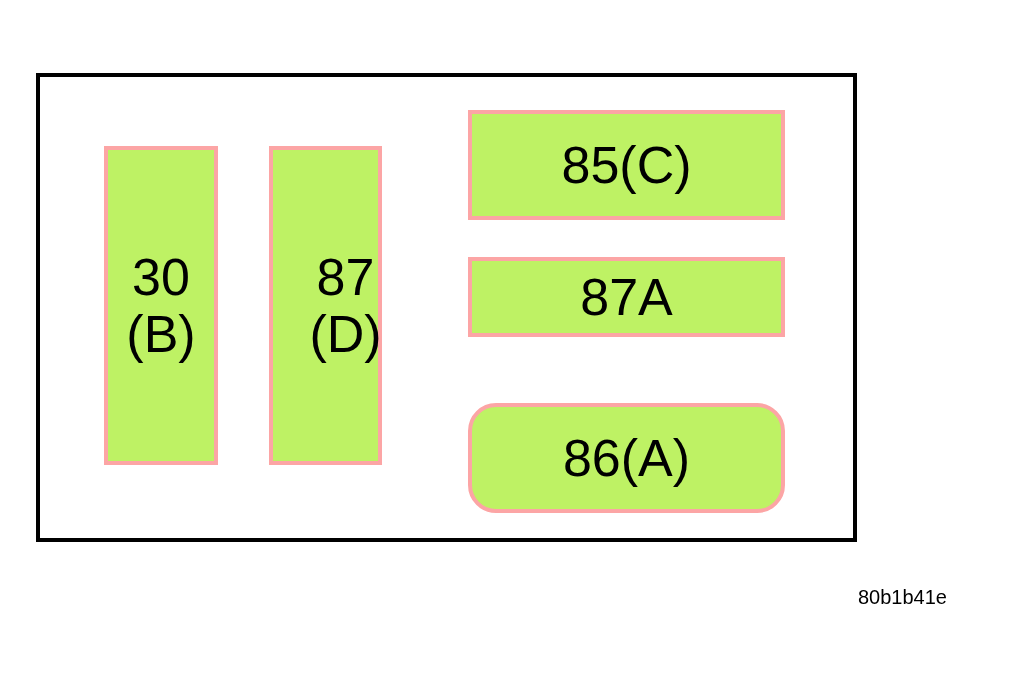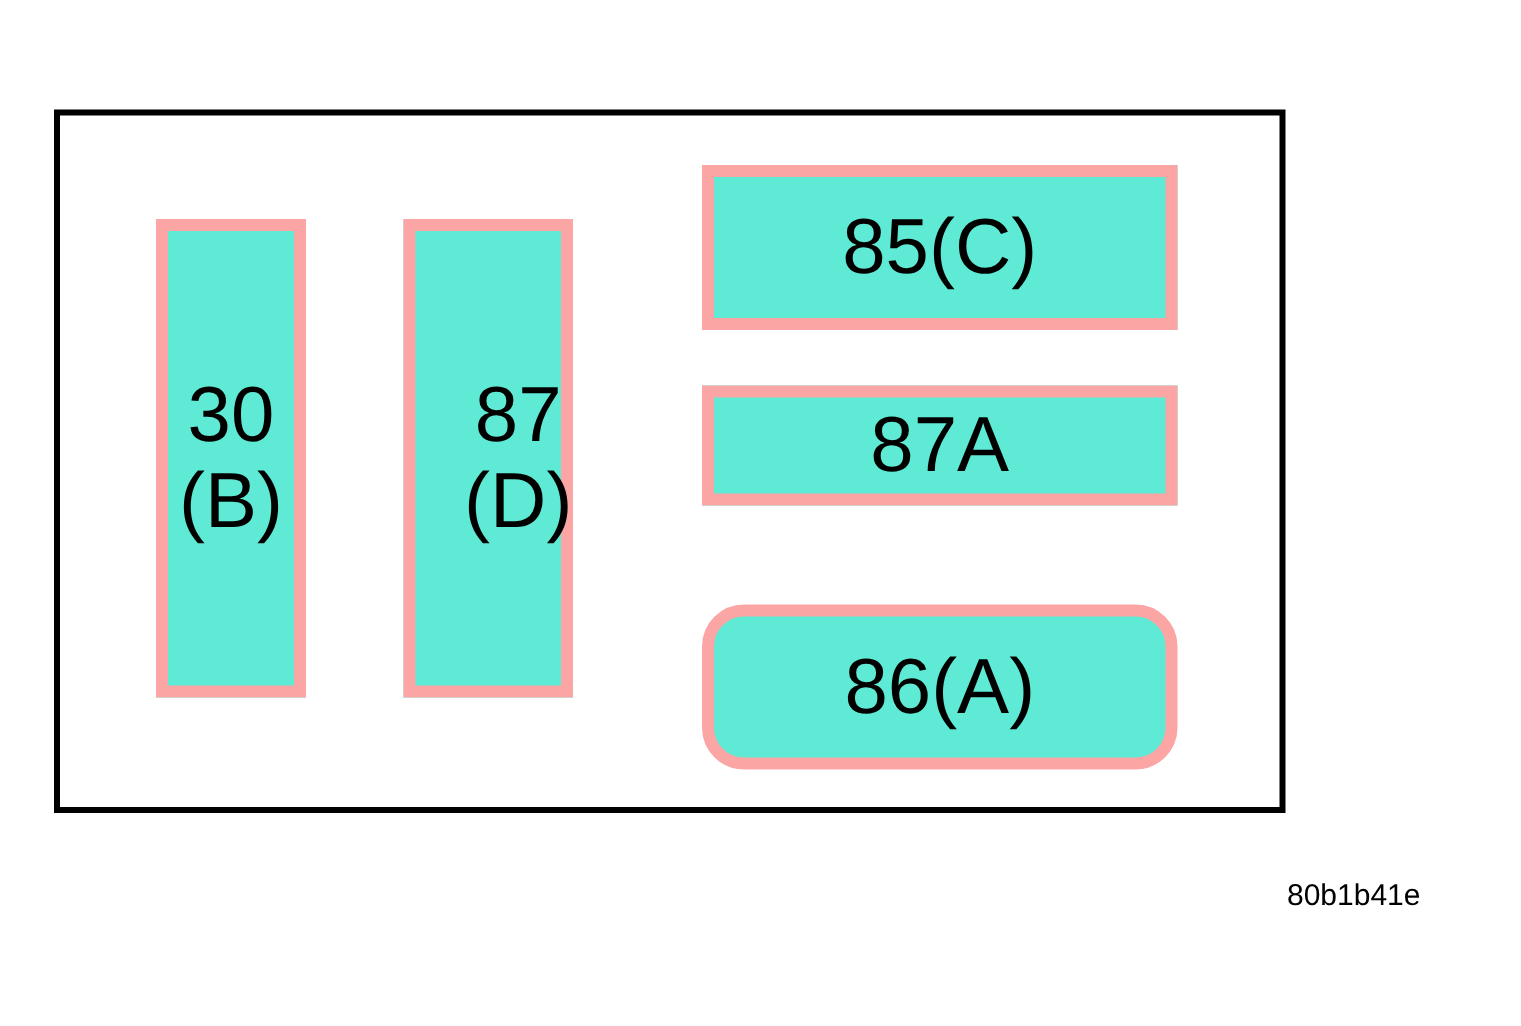--- a/index.html
+++ b/index.html
@@ -21,33 +21,33 @@
     left: 36px;
     top: 73px;
     width: 821px;
     height: 469px;
     border: 4px solid #000000;
     box-sizing: border-box;
     background: #ffffff;
   }
   .pin {
     position: absolute;
-    border: 8px solid #fca5a5;
+    border: 4px solid #fca5a5;
     box-sizing: border-box;
-    background: #5eead4;
+    background: #bef264;
     display: flex;
     flex-direction: column;
     align-items: center;
     justify-content: center;
     font-size: 52px;
     line-height: 57px;
     text-align: center;
     white-space: nowrap;
   }
-  .pin-30 { left: 64px;  top: 69px;  width: 100px; height: 319px; }
+  .pin-30 { left: 64px;  top: 69px;  width: 114px; height: 319px; }
   .pin-87 { left: 229px; top: 69px;  width: 113px; height: 319px; padding-left: 40px; }
   .pin-85 { left: 428px; top: 33px;  width: 317px; height: 110px; }
   .pin-87a{ left: 428px; top: 180px; width: 317px; height: 80px; }
   .pin-86 { left: 428px; top: 326px; width: 317px; height: 110px; border-radius: 28px; }
   .figure-code {
     position: absolute;
     left: 858px;
     top: 583px;
     font-size: 20px;
     line-height: 28px;

